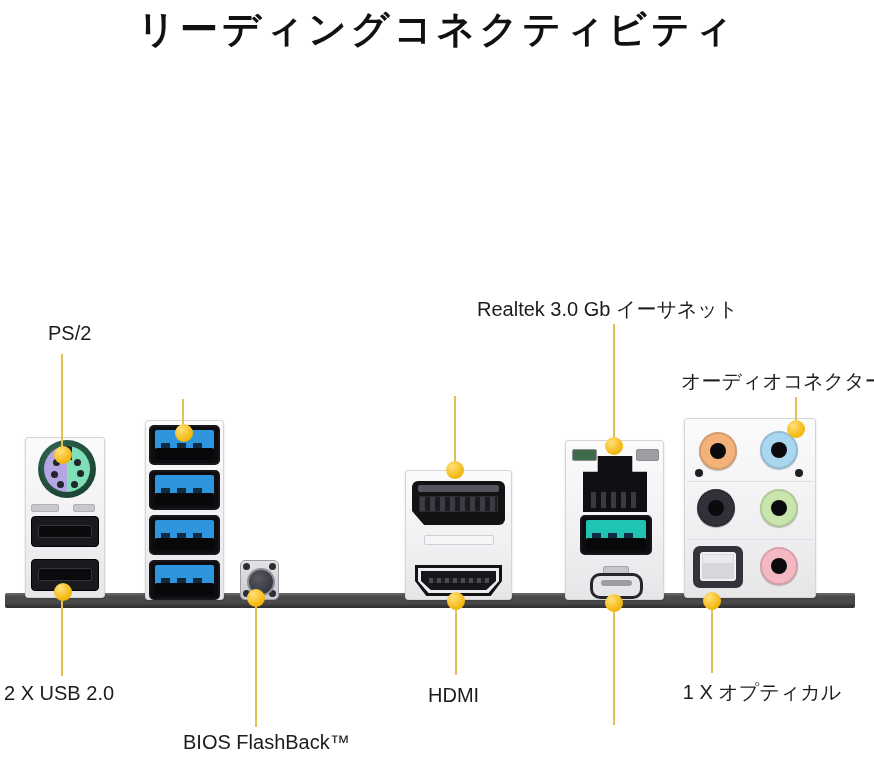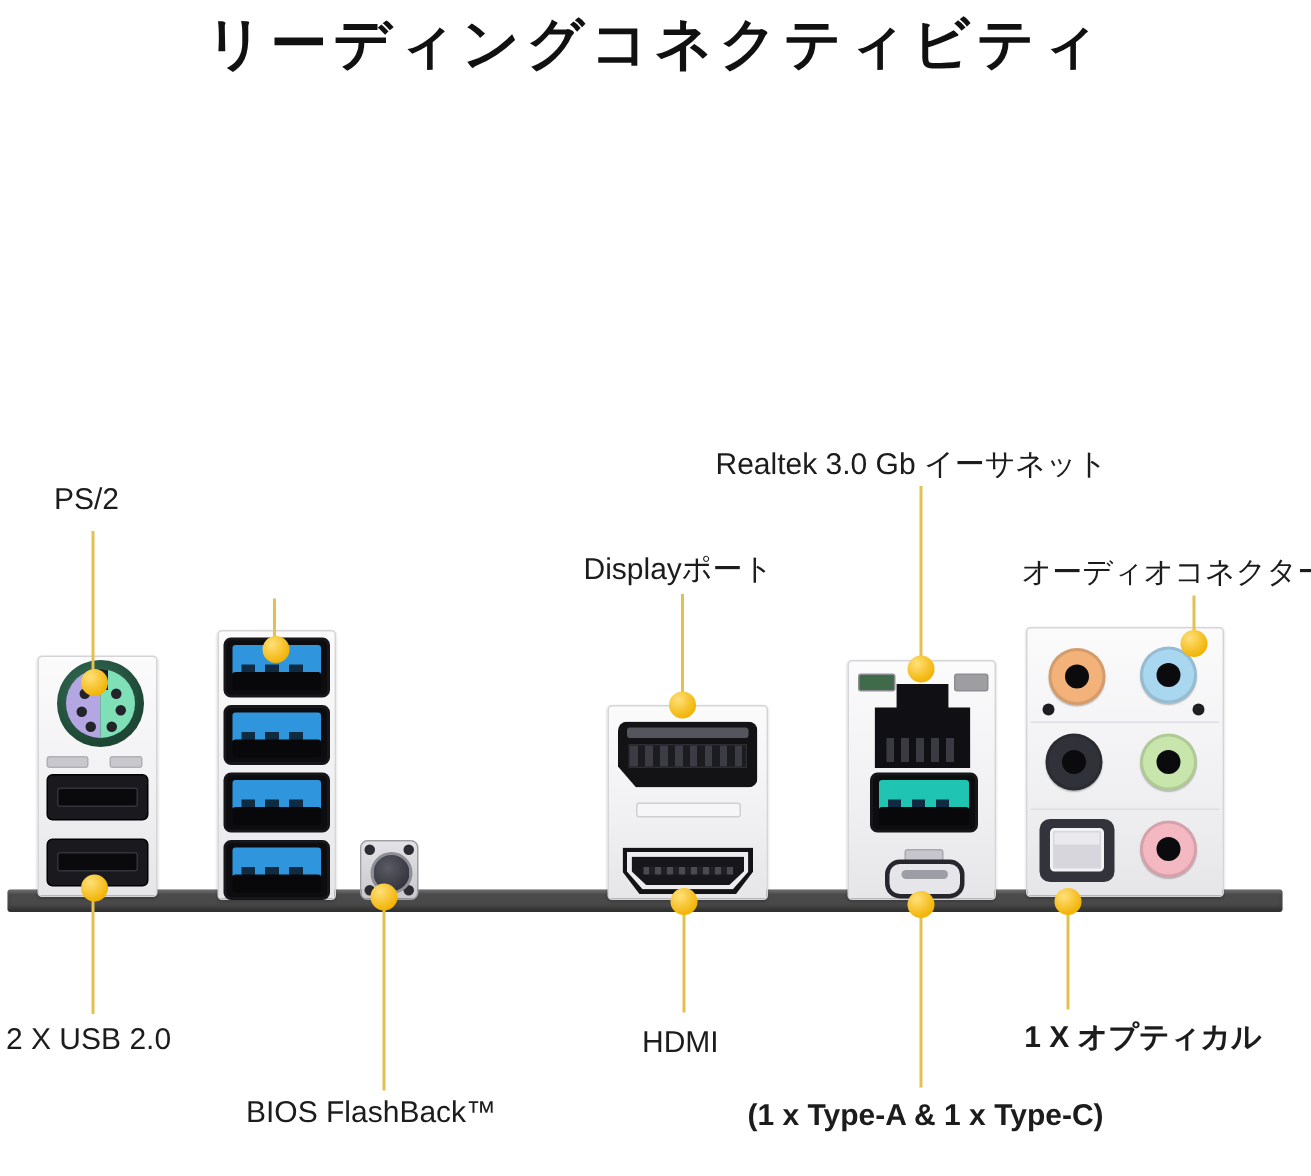--- a/index.html
+++ b/index.html
@@ -10,21 +10,21 @@
     color:#1a1a1a;
   }
   .abs{position:absolute;}
   
   .title{
     left:0;top:4px;width:100%;text-align:center;
     font-size:38px;font-weight:bold;letter-spacing:4px;color:#111;
   }
   .lbl{font-size:20px;color:#1c1c1c;white-space:nowrap;z-index:8;}
   .lbl.center{text-align:center;white-space:normal;}
-  .lbl .l2{display:block;font-weight:bold;}
+  .lbl .l2{display:block;}
   
   .cline{width:2px;z-index:6;}
   .dot{
     width:18px;height:18px;border-radius:50%;z-index:7;
     background:radial-gradient(circle at 35% 30%, #ffe07a, var(--dot-color,#f2b705) 72%);
   }
   
   .bar{
     left:5px;top:593px;width:850px;height:15px;border-radius:2px;z-index:1;
     box-shadow:inset 0 2px 2px rgba(255,255,255,.18), inset 0 -3px 3px rgba(0,0,0,.35);
@@ -233,27 +233,25 @@
   <div class="abs dot" style="left: 175px; top: 424px; --dot-color: #f2b406;"></div>
   <div class="abs dot" style="left: 446px; top: 461px; --dot-color: #f2b406;"></div>
   <div class="abs dot" style="left: 605px; top: 437px; --dot-color: #f2b406;"></div>
   <div class="abs dot" style="left: 787px; top: 420px; --dot-color: #f2b406;"></div>
   <div class="abs dot" style="left: 54px; top: 583px; --dot-color: #f2b406;"></div>
   <div class="abs dot" style="left: 247px; top: 589px; --dot-color: #f2b406;"></div>
   <div class="abs dot" style="left: 447px; top: 592px; --dot-color: #f2b406;"></div>
   <div class="abs dot" style="left: 605px; top: 594px; --dot-color: #f2b406;"></div>
   <div class="abs dot" style="left: 703px; top: 592px; --dot-color: #f2b406;"></div>
 
-  <div class="abs lbl" style="left:36px;top:322px">PS/2</div>
-  <div class="abs lbl" style="left:389px;top:366px">Displayポート</div>
+  <div class="abs lbl" style="left:48px;top:322px">PS/2</div>
   <div class="abs lbl" style="left:477px;top:296px">Realtek 3.0 Gb イーサネット</div>
   <div class="abs lbl" style="left:681px;top:368px">オーディオコネクター</div>
   <div class="abs lbl" style="left:4px;top:682px">2 X USB 2.0</div>
-  <div class="abs lbl" style="left:164px;top:731px">BIOS FlashBack™</div>
+  <div class="abs lbl" style="left:183px;top:731px">BIOS FlashBack™</div>
   <div class="abs lbl" style="left:428px;top:684px">HDMI</div>
   <div class="abs lbl center" style="left:477px;top:731px;width:280px;line-height:27px">
-    <span class="l2">(1 x Type-A &amp; 1 x Type-C)</span>
   </div>
   <div class="abs lbl center" style="left:682px;top:678px;width:160px;line-height:28px">
     <span class="l2">1 X オプティカル</span>
   </div>
 
 </div>
 
 </body></html>

